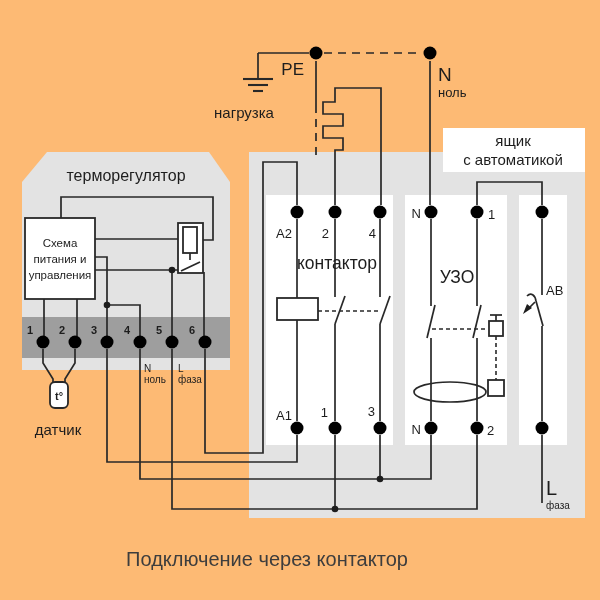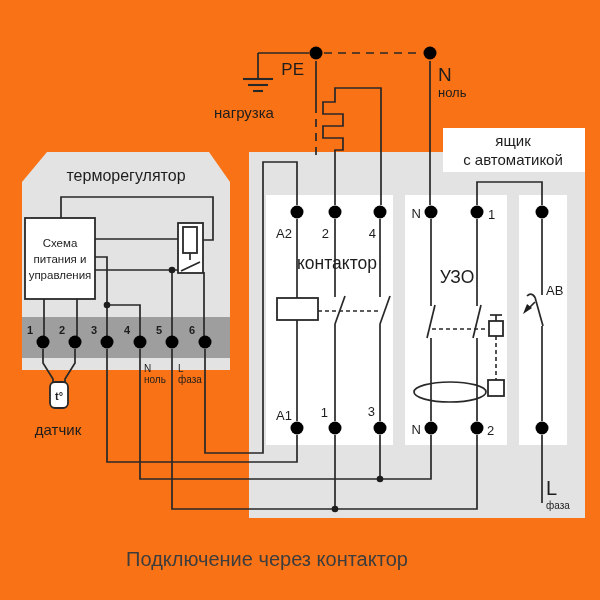--- a/index.html
+++ b/index.html
@@ -1,16 +1,16 @@
 <!DOCTYPE html>
 <html><head>
 <meta charset="utf-8">
 <style>
   html,body { margin:0; padding:0; background:#ffffff; }
-  #stage { position:relative; width:600px; height:600px; background:#f97316; overflow:hidden;text-align:center; }
+  #stage { position:relative; width:600px; height:600px; background:#fdba74; overflow:hidden;text-align:center; }
   svg { display:block; }
   .w  { stroke:#282828; stroke-width:1.7; fill:none; stroke-linejoin:miter; }
   .w2 { stroke:#282828; stroke-width:2.1; fill:none; }
   .wd { stroke:#282828; stroke-width:1.7; fill:none; stroke-dasharray:8 6; }
   .wd2{ stroke:#282828; stroke-width:1.6; fill:none; stroke-dasharray:4 3; }
   .dot { fill:#1d1d1d; stroke:none; }
   .boxw { fill:#ffffff; stroke:none; }
   .comp { fill:#ffffff; stroke:#282828; stroke-width:1.8; }
   text { fill:#1d1d1d; font-family:"Liberation Sans","DejaVu Sans",sans-serif; }
   .t16 { font-size:16px; }

